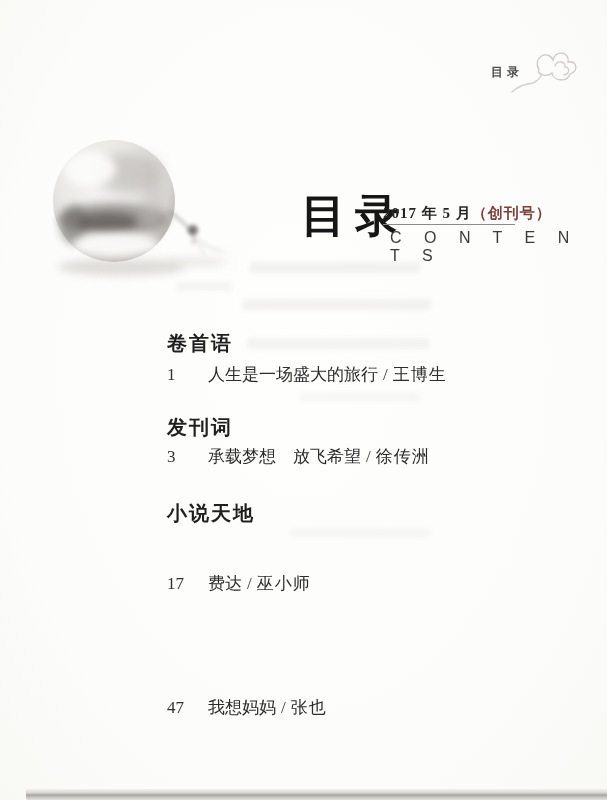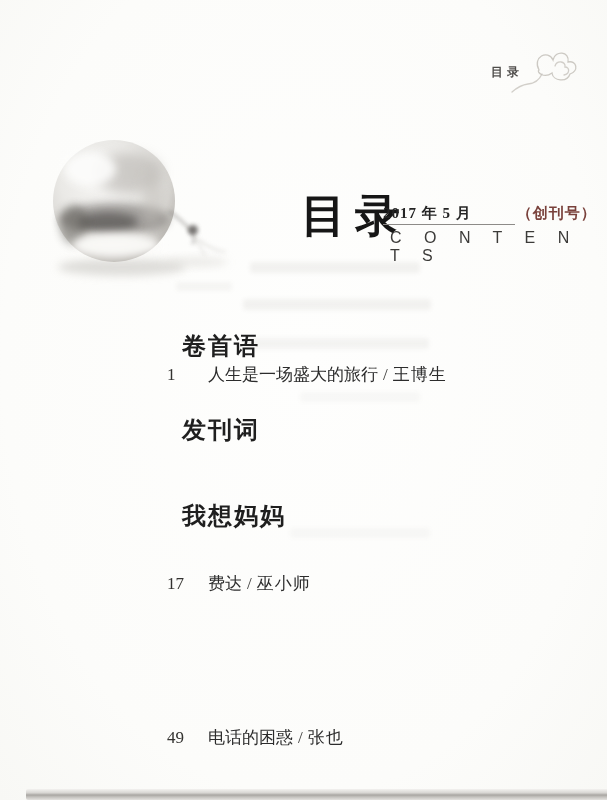--- a/index.html
+++ b/index.html
@@ -47,42 +47,42 @@
   }
   .issue-line {
     position: absolute;
     left: 383px; top: 204px;
     font-size: 15px;
     font-weight: 700;
     letter-spacing: 1px;
     white-space: nowrap;
     color: #242424;
   }
-  .issue-red { color: #79413b; margin-left: 45px; }
+  .issue-red { color: #79413b; }
   .title-rule {
     position: absolute;
     left: 383px; top: 224px;
     width: 132px; height: 0;
     border-top: 1px solid #8d8b88;
   }
   .subtitle {
     position: absolute;
     left: 390px; top: 229px;
     font-size: 16px;
     font-weight: 400;
     letter-spacing: 9px;
     color: #3c3b39;
     font-family: "Liberation Sans", sans-serif;
   }
 
   
   .section-header {
     position: absolute;
-    left: 182px;
-    font-size: 24px;
+    left: 167px;
+    font-size: 20px;
     font-weight: 700;
     letter-spacing: 2px;
     color: #1f1f1f;
   }
   .entry {
     position: absolute;
     left: 167px;
     font-size: 17px;
     color: #2c2c2c;
     white-space: nowrap;
@@ -179,24 +179,27 @@
   <div class="ghost" style="left:176px; top:282px; width:56px; height:9px; opacity:0.07;"></div>
   <div class="ghost" style="left:300px; top:392px; width:120px; height:10px; opacity:0.05;"></div>
   <div class="ghost" style="left:290px; top:528px; width:140px; height:10px; opacity:0.05;"></div>
 
   <div class="section-header" style="top:330px">卷首语</div>
   <div class="entry" style="top:363px">
     <span class="num">1</span><span class="etitle">人生是一场盛大的旅行</span><span class="sep">/</span><span class="author">王博生</span>
   </div>
 
   <div class="section-header" style="top:414px">发刊词</div>
-
-  <div class="section-header" style="top:500px">我想妈妈</div>
+  <div class="entry" style="top:445px">
+    <span class="num">3</span><span class="etitle">承载梦想　放飞希望</span><span class="sep">/</span><span class="author">徐传洲</span>
+  </div>
+
+  <div class="section-header" style="top:500px">小说天地</div>
   <div class="entry" style="top:572px">
     <span class="num">17</span><span class="etitle">费达</span><span class="sep">/</span><span class="author">巫小师</span>
   </div>
-  <div class="entry" style="top:726px">
-    <span class="num">49</span><span class="etitle">电话的困惑</span><span class="sep">/</span><span class="author">张也</span>
+  <div class="entry" style="top:696px">
+    <span class="num">47</span><span class="etitle">我想妈妈</span><span class="sep">/</span><span class="author">张也</span>
   </div>
 
   <div class="scan-edge"></div>
 
 </div>
 
 </body></html>

